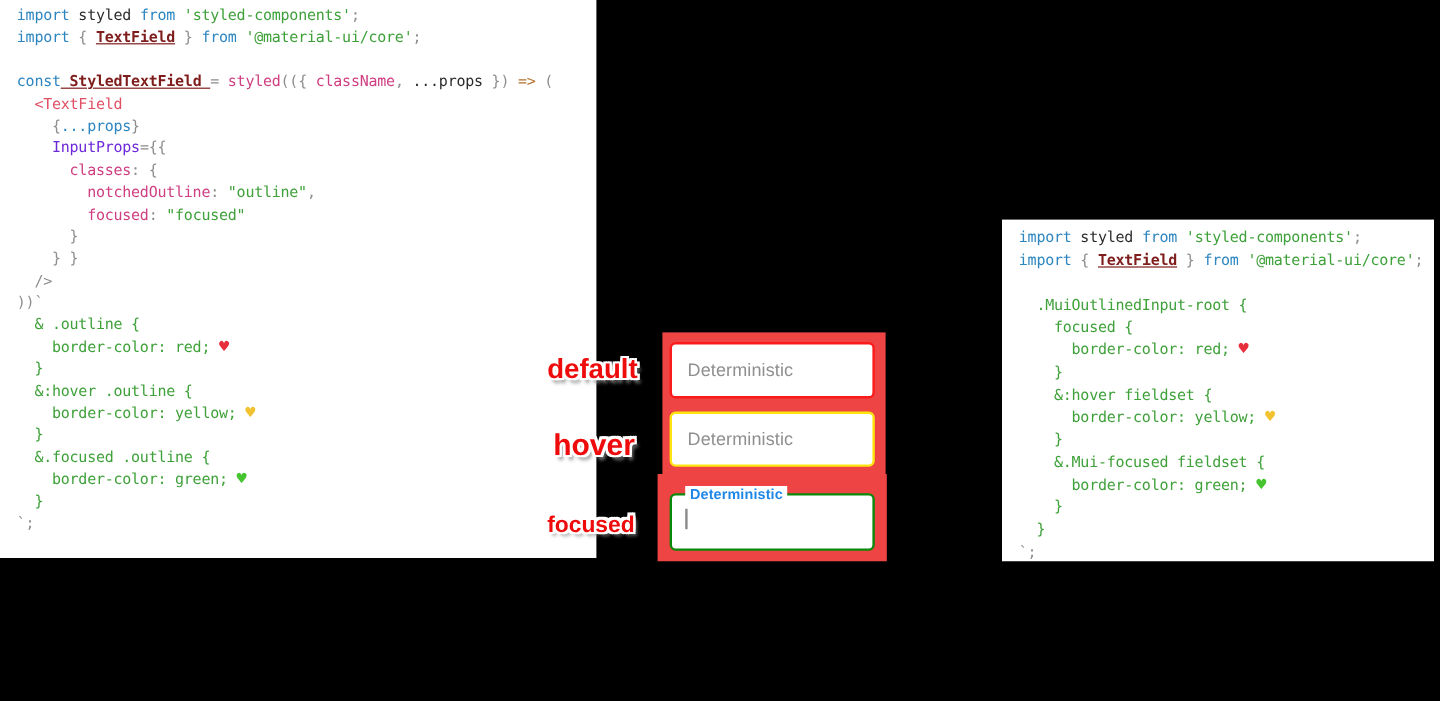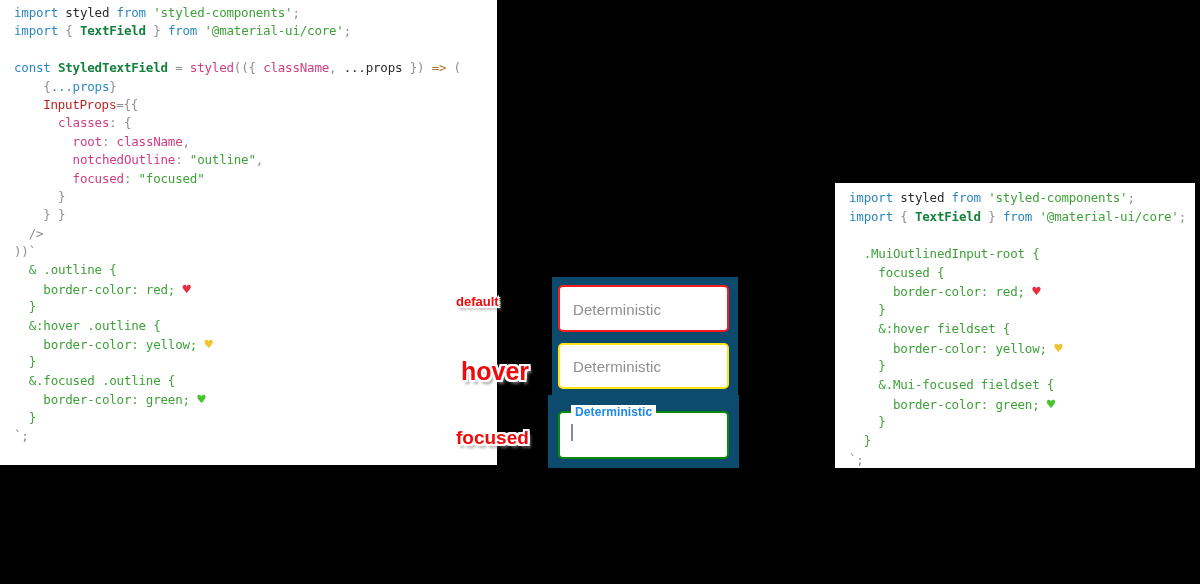--- a/index.html
+++ b/index.html
@@ -7,72 +7,72 @@
          font-family:"Liberation Sans",sans-serif;}
   
   .code-panel{position:absolute;background:#fff;box-sizing:border-box;}
   #panel-classes{left:0;top:8;width:497px;height:465px;padding:4px 0 0 14px;}
   #panel-globals{left:835px;top:183px;width:360px;height:314px;padding:6px 0 0 14px;}
   .code-line{white-space:pre;font-family:"DejaVu Sans Mono",monospace;
              font-size:12.5px;letter-spacing:-0.2px;color:#2d2d2d;}
   #panel-classes .code-line{line-height:18.4px;height:18.4px;}
   #panel-globals .code-line{line-height:18.7px;height:18.7px;}
   .tk-kw{color:#2e86c1;}
-  .tk-id{color:#15803d;font-weight:bold;}
+  .tk-id{color:#7f1d1d;font-weight:bold;text-decoration:underline;}
   .tk-pl{color:#2b2b2b;}
   .tk-pun{color:#8e8e8e;}
   .tk-str{color:#3fa13a;}
   .tk-css{color:#3fa13a;text-align:center;}
-  .tk-attr{color:#b91c1c;font-family:Liberation Mono, monospace;}
+  .tk-attr{color:#6d28d9;}
   .tk-pk{color:#cf3e81;}
   .tk-tag{color:#e05064;}
   .tk-arr{color:#b5722e;}
   .tk-v{color:#2e86c1;}
   .tk-hr,.tk-hy,.tk-hg{font-size:14px;letter-spacing:0;}
   .tk-hr{color:#e62e3c;}
   .tk-hy{color:#f2c231;}
   .tk-hg{color:#46c430;}
   
-  .demo-panel{position:absolute;background:#0c4a6e;}
+  .demo-panel{position:absolute;background:#ef4444;}
   #demo-a{left:552px;top:277px;width:186px;height:118px;}
   #demo-b{left:548px;top:395px;width:191px;height:78px;}
   .tf{position:absolute;box-sizing:border-box;border-radius:5px;background:#fff;}
   #tf-default{left:6px;top:8px;width:171px;height:47px;border:2px solid #fb1b1b;}
   #tf-hover{left:6px;top:66px;width:171px;height:46px;border:2px solid #ffe50f;}
   #tf-focused{left:10px;top:16px;width:171px;height:48px;border:2px solid #0a8a0a;}
   .tf-placeholder{position:absolute;left:13px;top:50%;transform:translateY(-50%);
       font-size:15px;color:#8f8f8f;letter-spacing:0.1px;}
   .tf-notch-label{position:absolute;left:11px;top:-8px;background:#fff;padding:0 4px;
       font-size:12px;font-weight:bold;color:#1f87e8;line-height:14px;letter-spacing:0.1px;}
   .tf-cursor{position:absolute;left:11px;top:11px;width:1.5px;height:17px;background:#8a8a8a;}
   
   .red-label{position:absolute;color:#ee0b0b;font-weight:bold;
       text-shadow:-2px -2px 0 #fff,2px -2px 0 #fff,-2px 2px 0 #fff,2px 2px 0 #fff,
                   0 -2px 0 #fff,0 2px 0 #fff,-2px 0 0 #fff,2px 0 0 #fff,
                   3px 4px 3px rgba(140,140,140,0.85);}
-  #lbl-default{left:456px;top:294px;font-size:13px;}
+  #lbl-default{left:456px;top:294px;font-size:23px;}
   #lbl-hover{left:461px;top:357px;font-size:25px;}
   #lbl-focused{left:456px;top:427px;font-size:19px;}
   #caption-classes{left:92px;top:506px;font-size:26px;}
   #caption-globals{left:915px;top:532px;font-size:19px;}
 </style>
 </head>
 <body>
 
 <div class="stage">
 
   <div class="code-panel" id="panel-classes">
       <div class="code-line"><span class="tk-kw">import</span><span class="tk-pl"> styled </span><span class="tk-kw">from</span><span class="tk-str"> 'styled-components'</span><span class="tk-pun">;</span></div>
       <div class="code-line"><span class="tk-kw">import</span><span class="tk-pun"> { </span><span class="tk-id">TextField</span><span class="tk-pun"> } </span><span class="tk-kw">from</span><span class="tk-str"> '@material-ui/core'</span><span class="tk-pun">;</span></div>
       <div class="code-line">&nbsp;</div>
       <div class="code-line"><span class="tk-kw">const</span><span class="tk-id"> StyledTextField </span><span class="tk-pun">= </span><span class="tk-pk">styled</span><span class="tk-pun">(({ </span><span class="tk-pk">className</span><span class="tk-pun">, </span><span class="tk-pl">...props</span><span class="tk-pun"> }) </span><span class="tk-arr">=&gt;</span><span class="tk-pun"> (</span></div>
+      <div class="code-line"><span class="tk-tag">  &lt;TextField</span></div>
       <div class="code-line"><span class="tk-pun">    {</span><span class="tk-v">...props</span><span class="tk-pun">}</span></div>
       <div class="code-line"><span class="tk-attr">    InputProps</span><span class="tk-pun">={{</span></div>
       <div class="code-line"><span class="tk-pk">      classes</span><span class="tk-pun">: {</span></div>
-      <div class="code-line"><span class="tk-pk">        root</span><span class="tk-pun">: </span><span class="tk-pk">className</span><span class="tk-pun">,</span></div>
       <div class="code-line"><span class="tk-pk">        notchedOutline</span><span class="tk-pun">: </span><span class="tk-str">"outline"</span><span class="tk-pun">,</span></div>
       <div class="code-line"><span class="tk-pk">        focused</span><span class="tk-pun">: </span><span class="tk-str">"focused"</span></div>
       <div class="code-line"><span class="tk-pun">      }</span></div>
       <div class="code-line"><span class="tk-pun">    } }</span></div>
       <div class="code-line"><span class="tk-pun">  /&gt;</span></div>
       <div class="code-line"><span class="tk-pun">))`</span></div>
       <div class="code-line"><span class="tk-css">  &amp; .outline {</span></div>
       <div class="code-line"><span class="tk-css">    border-color: red; </span><span class="tk-hr">♥</span></div>
       <div class="code-line"><span class="tk-css">  }</span></div>
       <div class="code-line"><span class="tk-css">  &amp;:hover .outline {</span></div>

